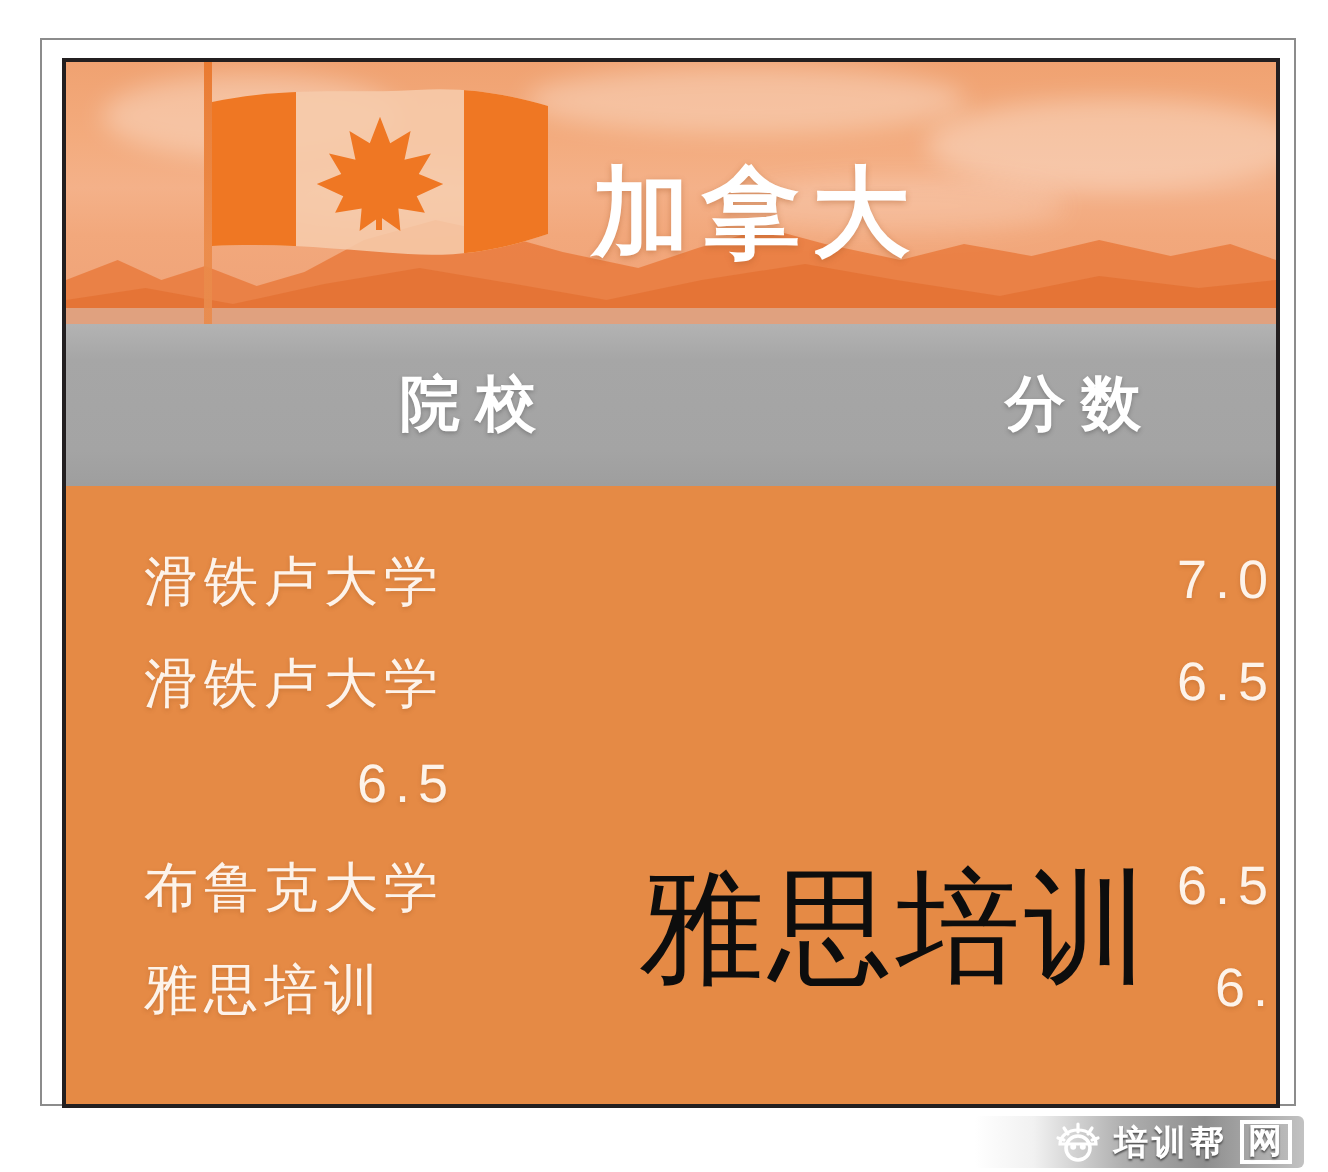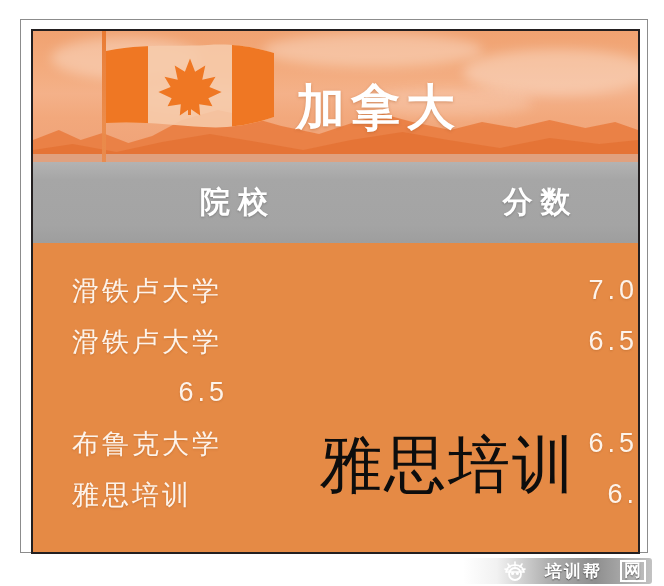--- a/index.html
+++ b/index.html
@@ -205,21 +205,21 @@
     height: 28px;
     background: #ffffff;
   }
   #watermark {
     position: absolute;
     right: 12px;
     top: 0;
     height: 26px;
     display: flex;
     align-items: center;
-    gap: 18px;
+    gap: 6px;
     padding: 0 6px 0 40px;
     background: linear-gradient(90deg,
         rgba(255,255,255,0) 0%,
         rgba(120,120,120,.10) 18%,
         rgba(110,110,110,.55) 45%,
         rgba(105,105,105,.75) 70%,
         rgba(120,120,120,.45) 100%);
     border-radius: 3px;
   }
   #watermark-icon { width: 24px; height: 20px; display:block; }

